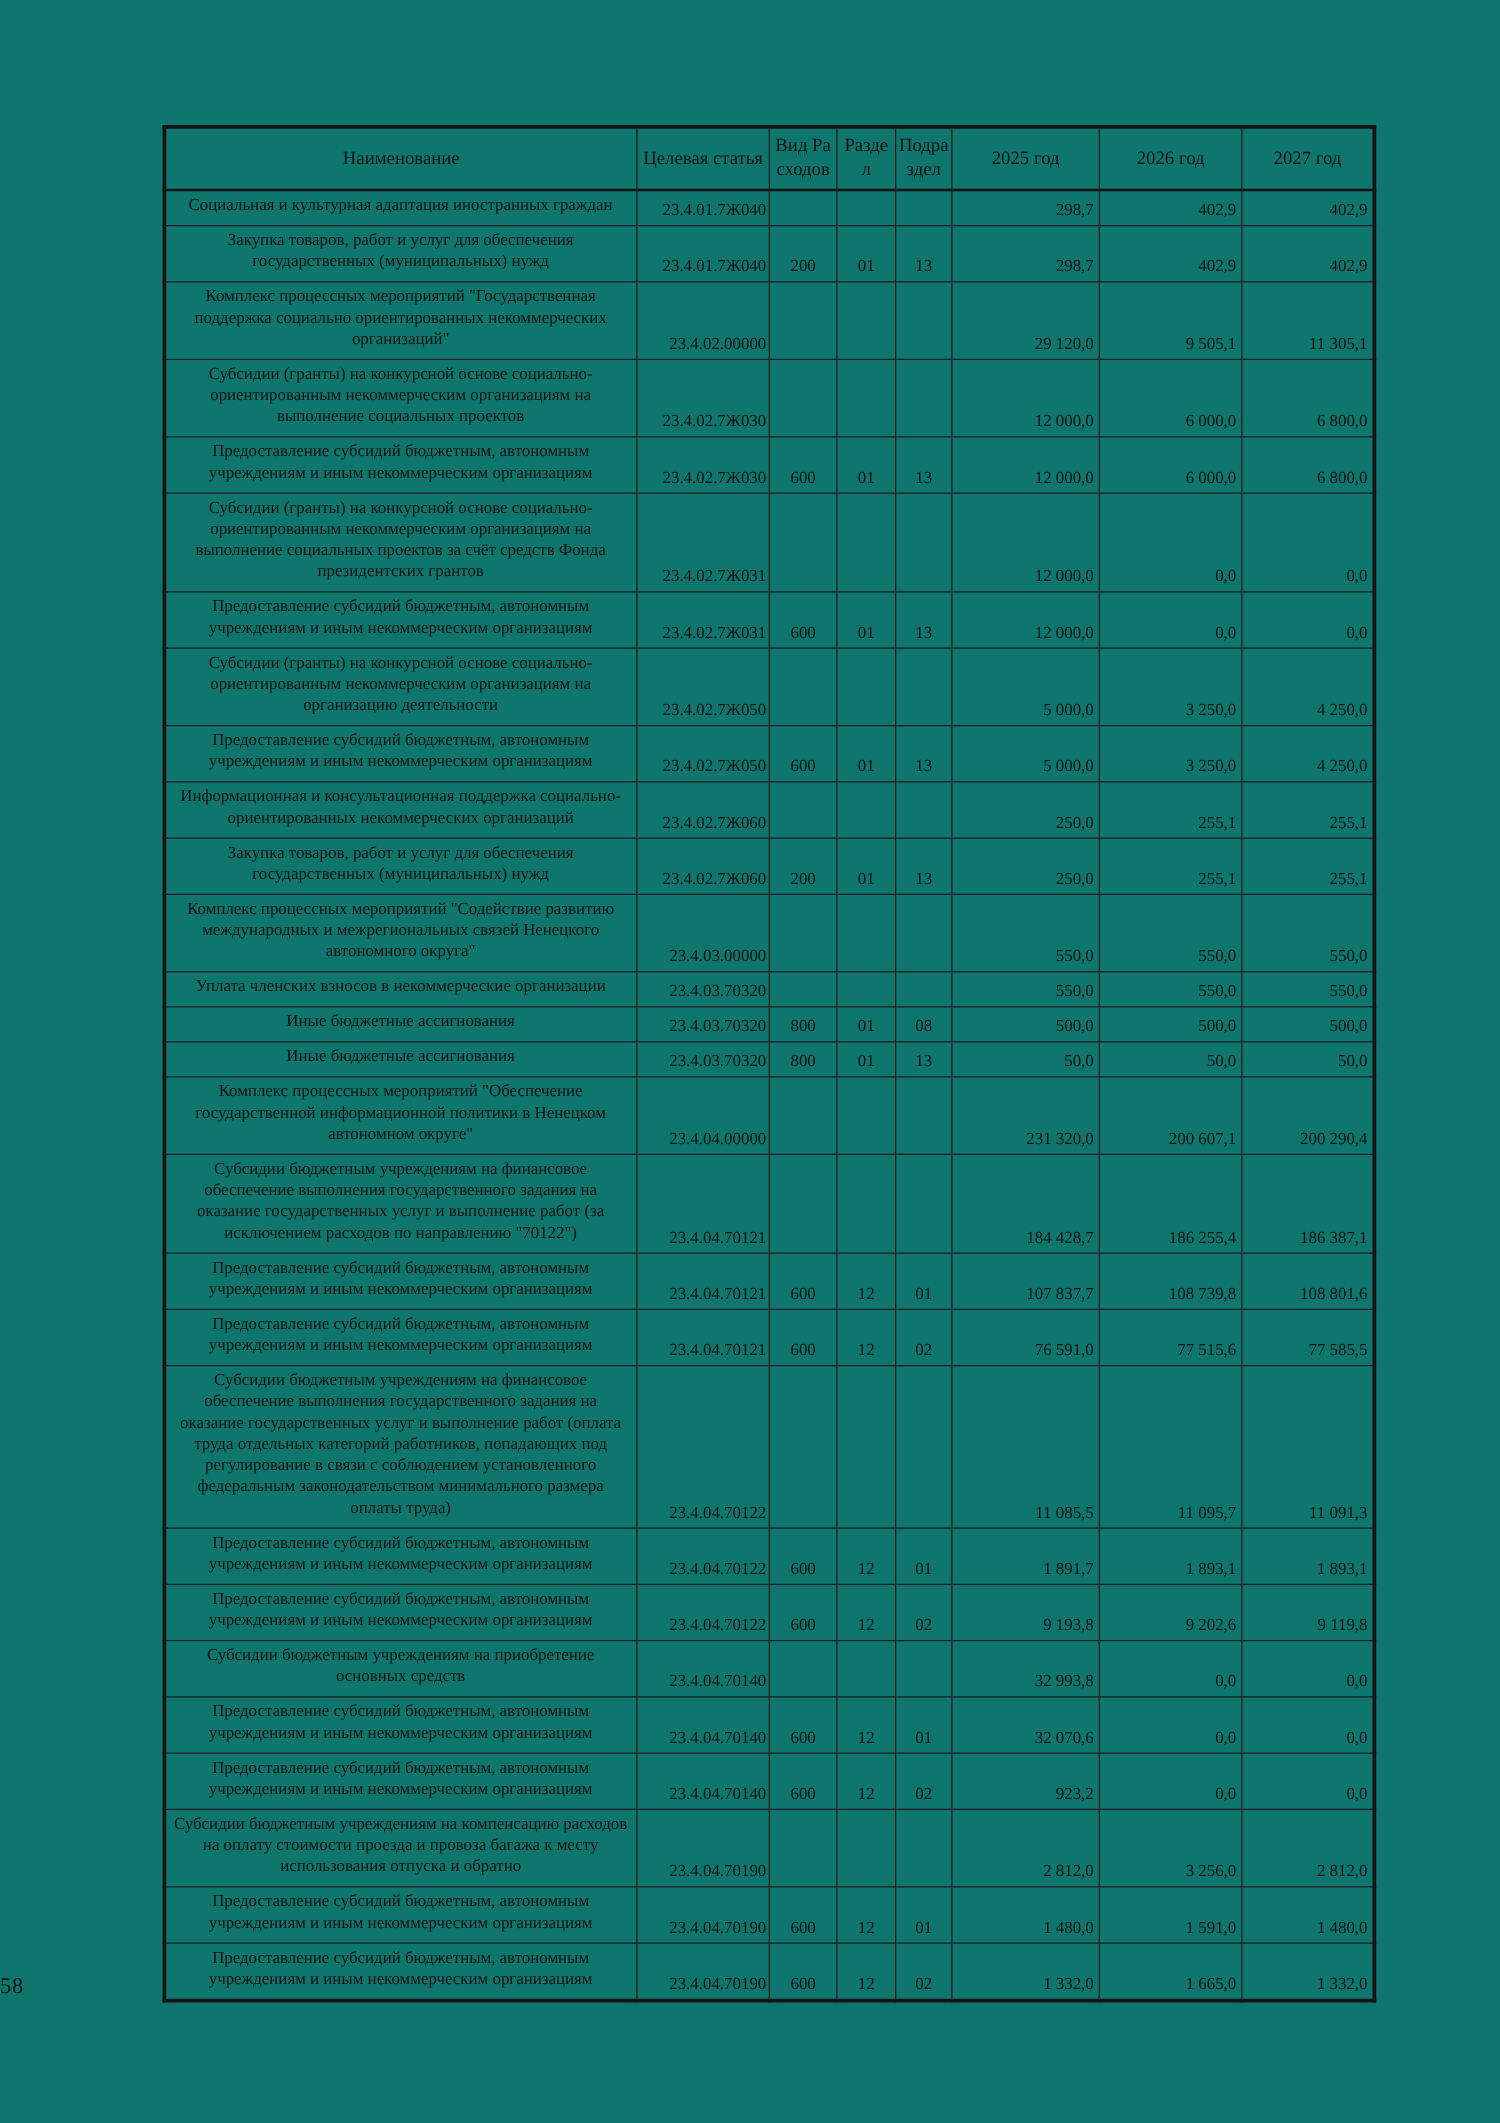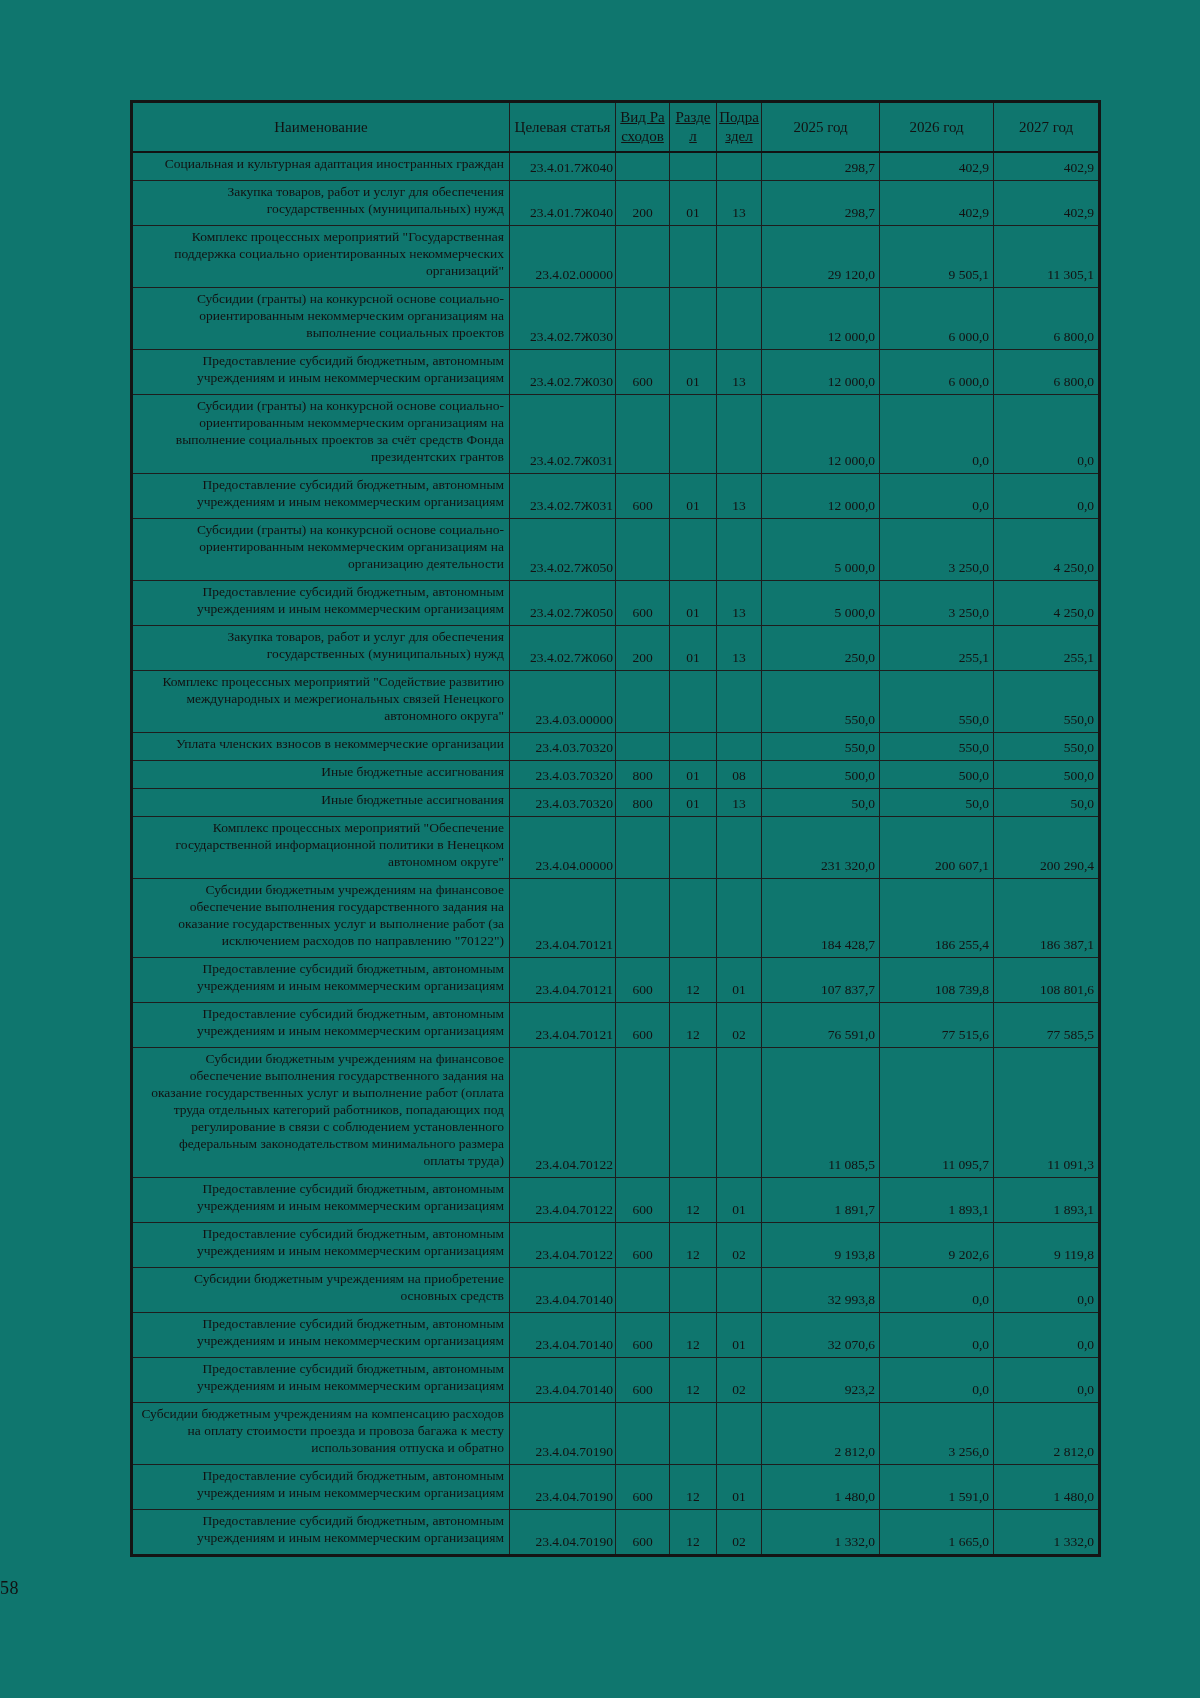--- a/index.html
+++ b/index.html
@@ -40,23 +40,23 @@
   }
   thead th {
     font-weight: normal;
     font-size: 15px;
     line-height: 19px;
     text-align: center;
     vertical-align: middle;
     padding: 5px 2px;
     border-bottom: 2.6px solid #121212;
   }
-  thead th.brk { word-break: break-all; text-decoration: underline; }
+  thead th.brk { word-break: break-all; }
   td.c-name {
-    text-align: right;
+    text-align: center;
     vertical-align: top;
     padding: 2px 5px 8px 4px;
     overflow-wrap: break-word;
   }
   td.c-code {
     text-align: right;
     vertical-align: bottom;
     padding: 2px 2px 4px 2px;
     white-space: nowrap;
   }
@@ -193,20 +193,30 @@
           <td class="c-name">Предоставление субсидий бюджетным, автономным учреждениям и иным некоммерческим организациям</td>
           <td class="c-code">23.4.02.7Ж050</td>
           <td class="c-sm">600</td>
           <td class="c-sm">01</td>
           <td class="c-sm">13</td>
           <td class="c-num">5 000,0</td>
           <td class="c-num">3 250,0</td>
           <td class="c-num">4 250,0</td>
         </tr>
         <tr>
+          <td class="c-name">Информационная и консультационная поддержка социально-ориентированных некоммерческих организаций</td>
+          <td class="c-code">23.4.02.7Ж060</td>
+          <td class="c-sm"></td>
+          <td class="c-sm"></td>
+          <td class="c-sm"></td>
+          <td class="c-num">250,0</td>
+          <td class="c-num">255,1</td>
+          <td class="c-num">255,1</td>
+        </tr>
+        <tr>
           <td class="c-name">Закупка товаров, работ и услуг для обеспечения государственных (муниципальных) нужд</td>
           <td class="c-code">23.4.02.7Ж060</td>
           <td class="c-sm">200</td>
           <td class="c-sm">01</td>
           <td class="c-sm">13</td>
           <td class="c-num">250,0</td>
           <td class="c-num">255,1</td>
           <td class="c-num">255,1</td>
         </tr>
         <tr>

